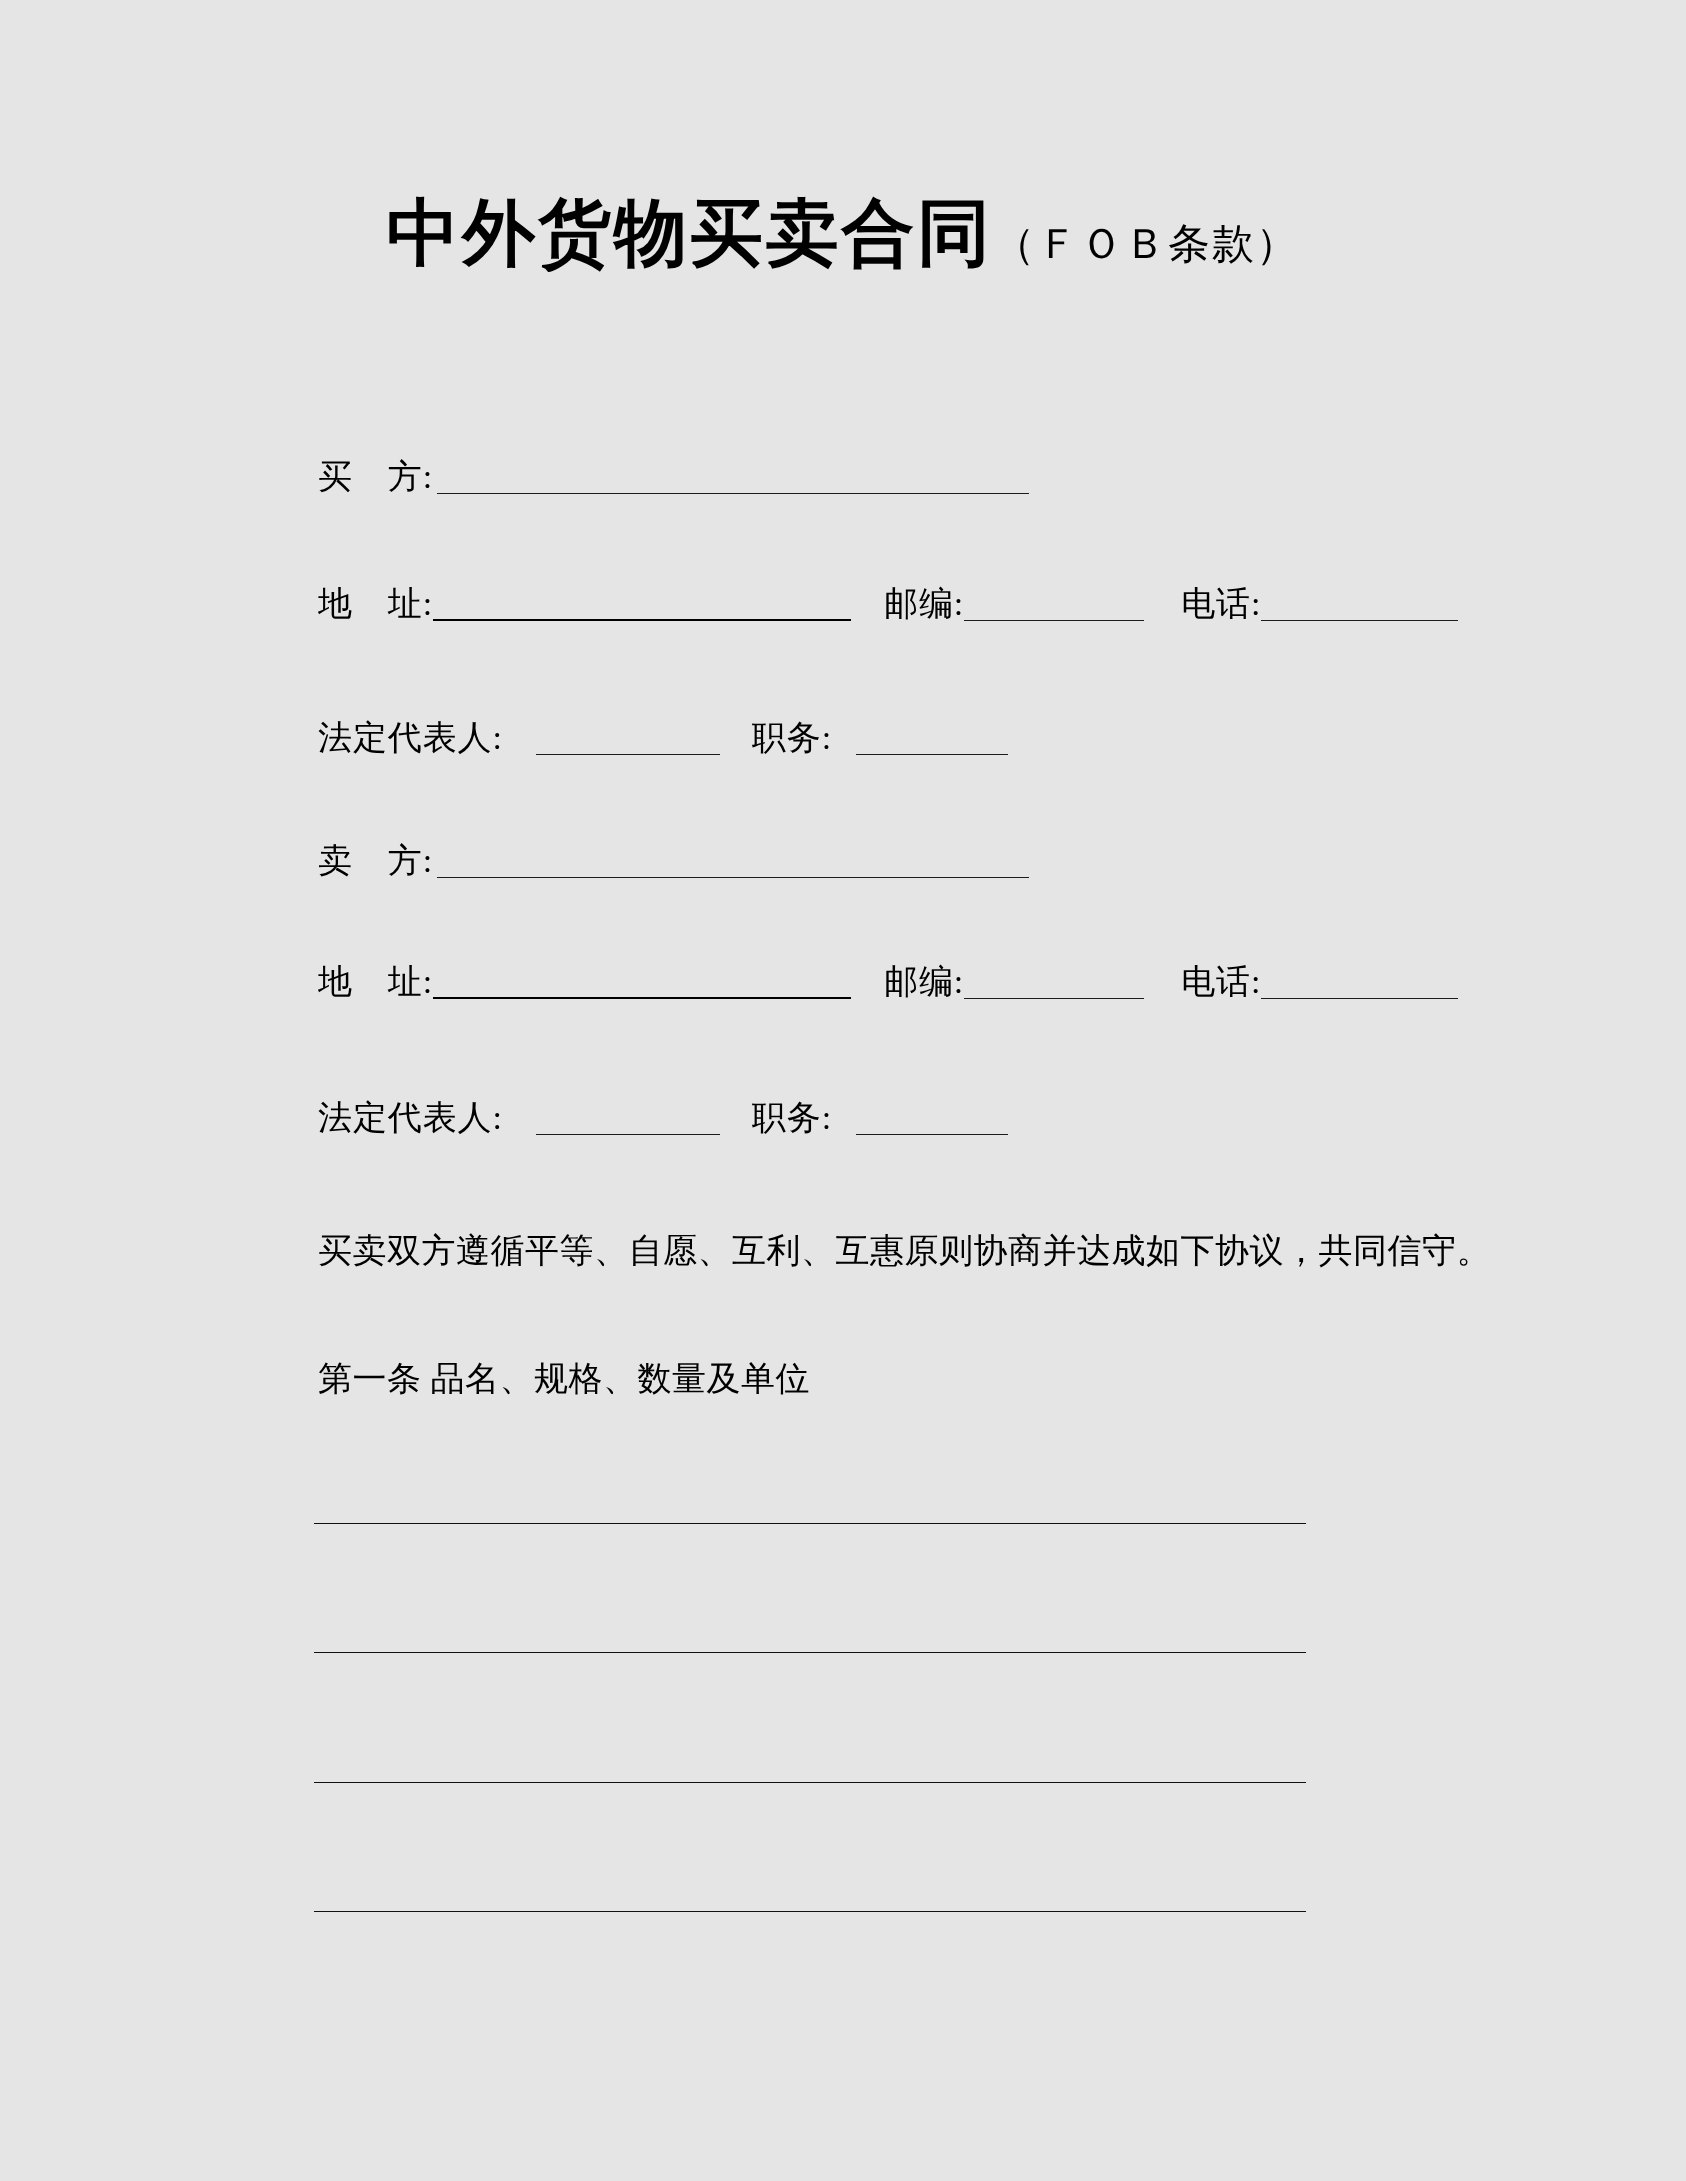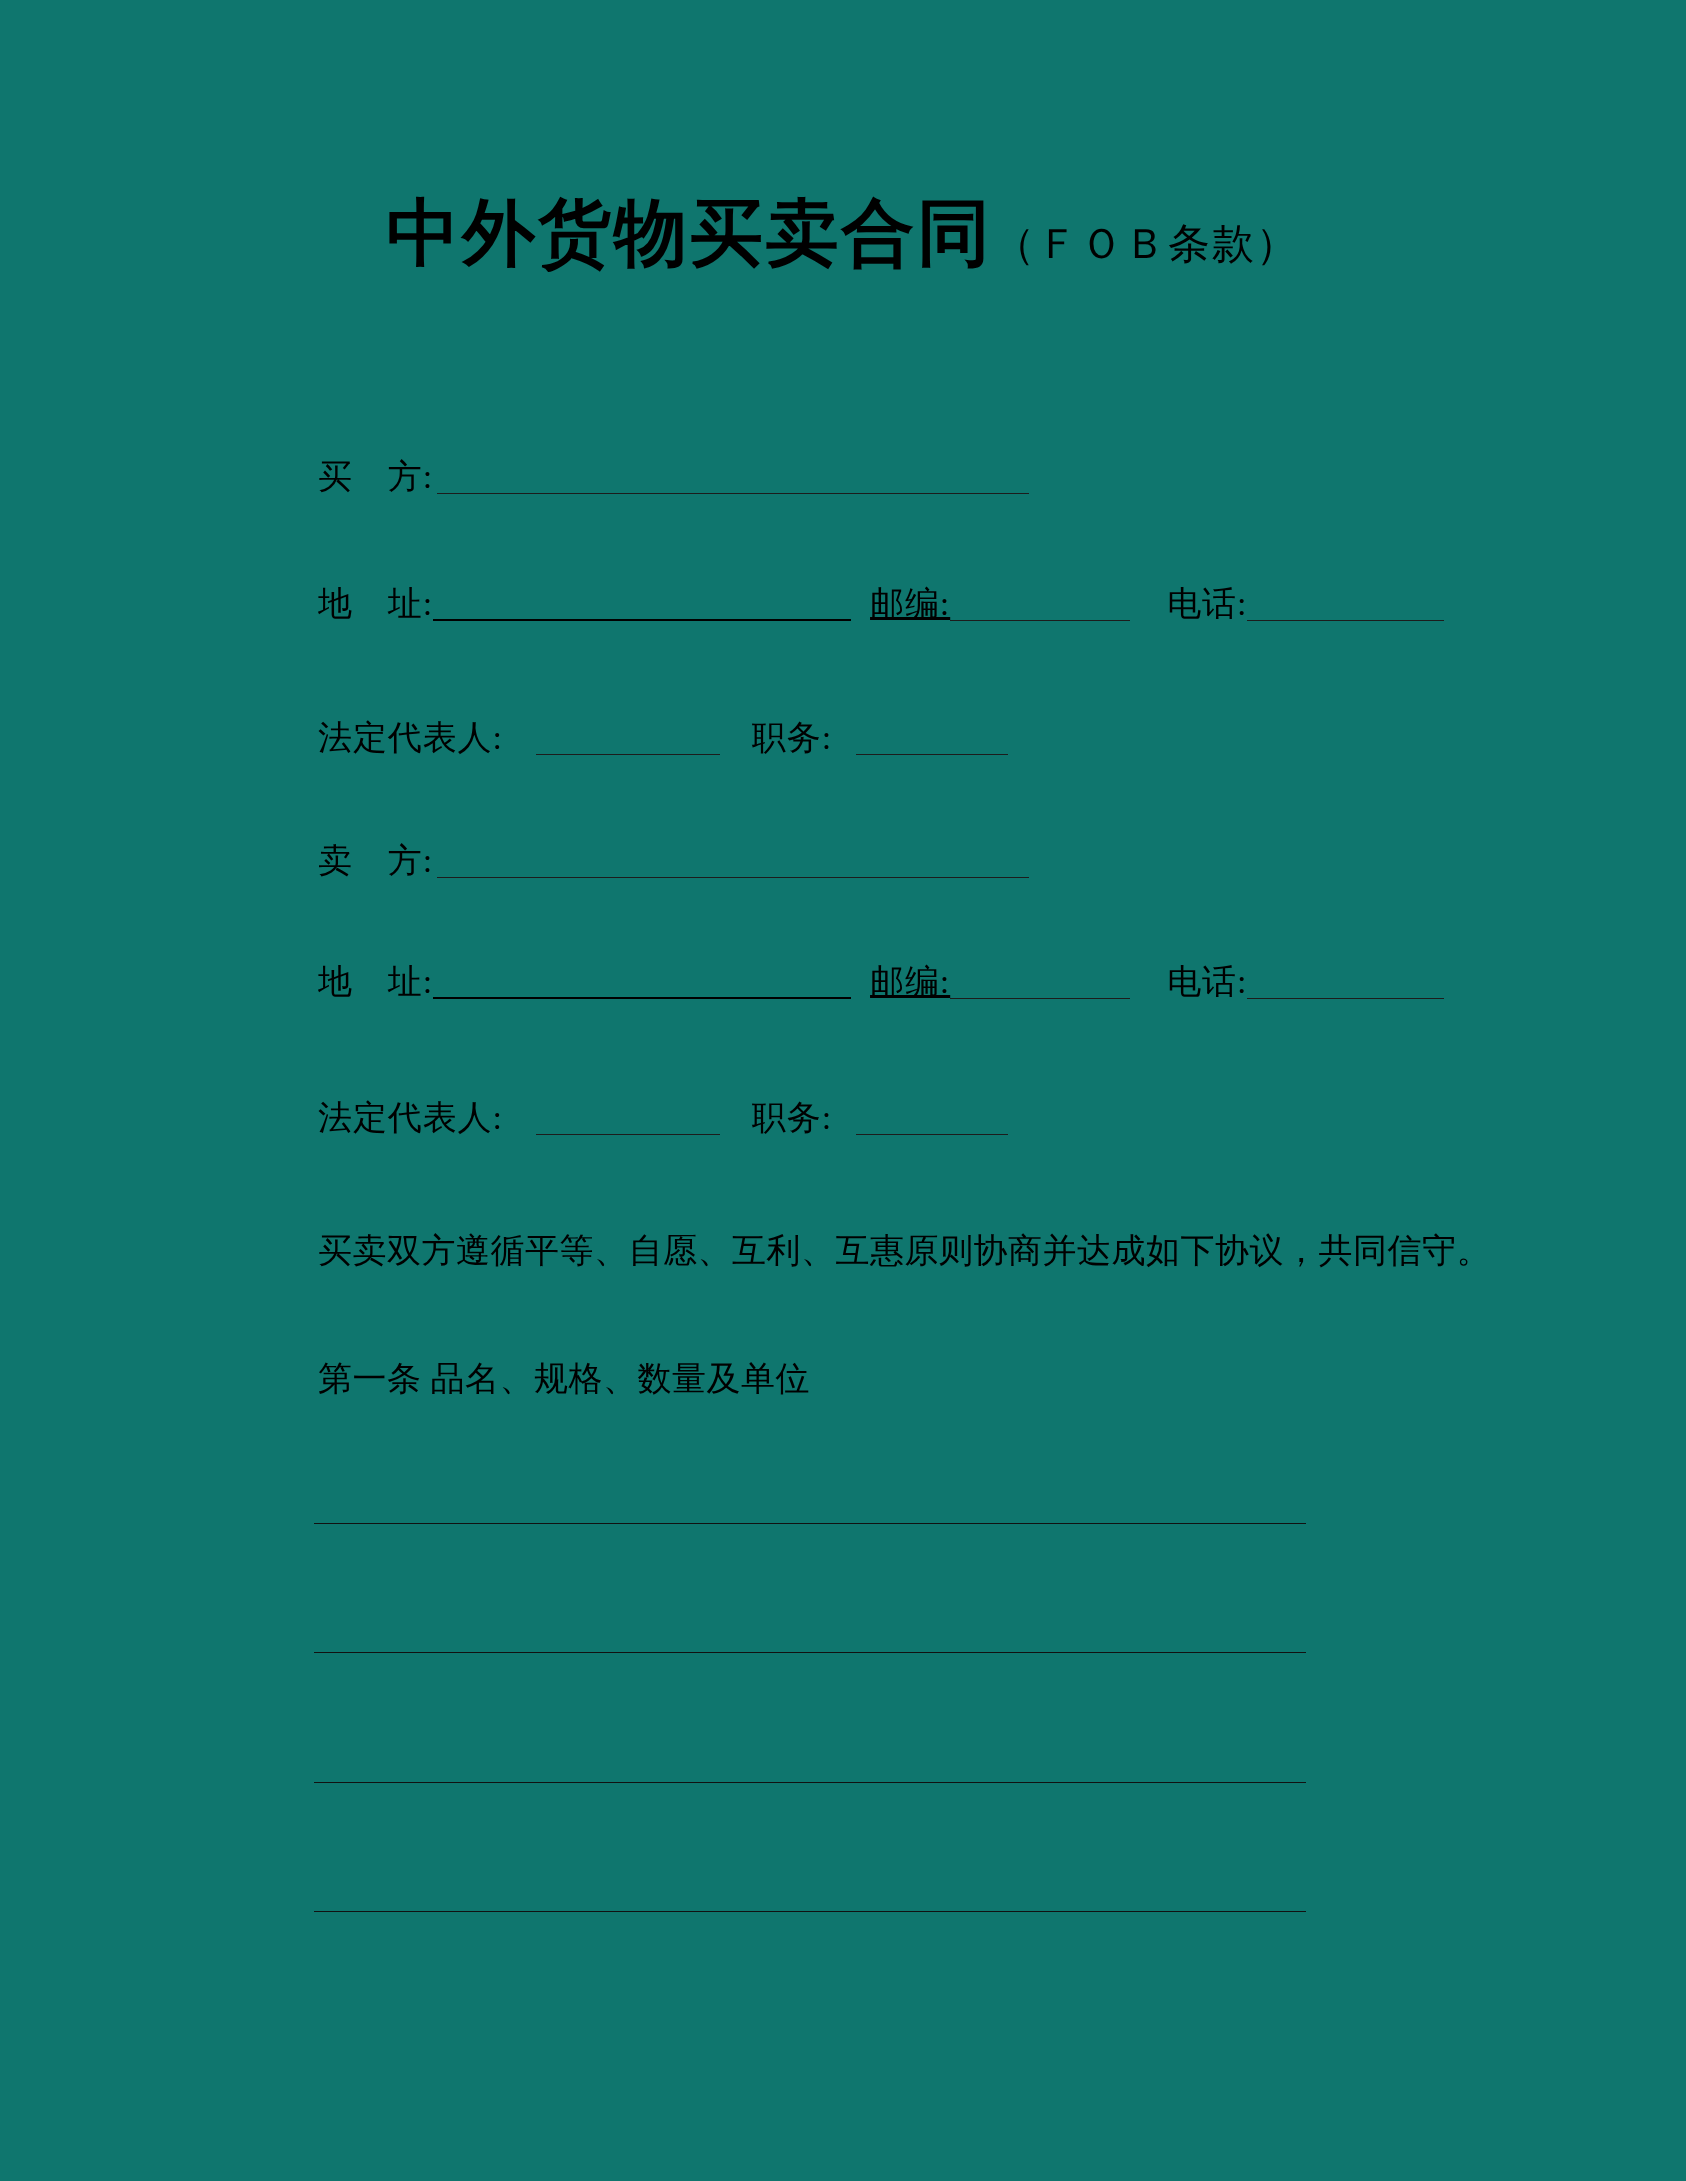--- a/index.html
+++ b/index.html
@@ -1,20 +1,20 @@
 <!DOCTYPE html>
 <html style="font-size:14.7px"><head>
 <meta charset="utf-8">
 <style>
   html, body { margin: 0; padding: 0; background: #ffffff; }
   .page {
     position: relative;
     width: 1686px;
     height: 2182px;
-    background: #0f766e;
+    background: #e5e5e5;
     color: #000000;
     font-family: "Liberation Serif", serif;
     overflow: hidden;
   }
 
   
   .title-row {
     position: absolute;
     top: 193px;
     left: 0;
@@ -59,21 +59,21 @@
   .r-buyer-addr    { top: 584px; }
   .r-buyer-legal   { top: 718px; }
   .r-seller-name   { top: 841px; }
   .r-seller-addr   { top: 962px; }
   .r-seller-legal  { top: 1098px; }
   .r-preamble      { top: 1231px; }
   .r-clause        { top: 1359px; }
 
   .w-name   { width: 592px; margin-left: 3.7px; }
   .w-addr   { width: 418px; }
-  .ml-zip   { margin-left: 19px; text-decoration: underline; }
+  .ml-zip   { margin-left: 33px; }
   .w-zip    { width: 180px; }
   .ml-phone { margin-left: 37px; }
   .w-phone  { width: 197px; }
   .ml-legal { margin-left: 33px; }
   .w-legal  { width: 184px; }
   .ml-pos   { margin-left: 32px; }
   .w-pos    { width: 152px; margin-left: 24px; }
 
   .preamble, .clause-heading {
     font-size: 34px;

